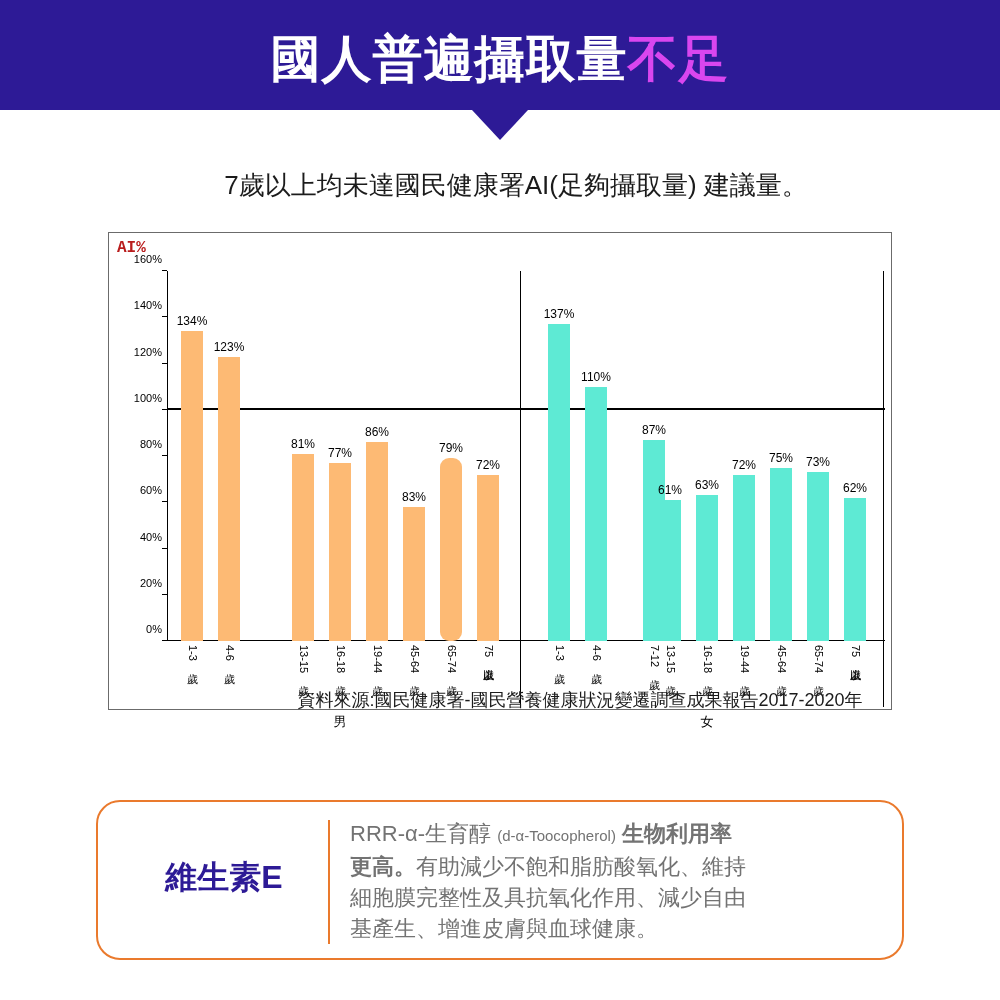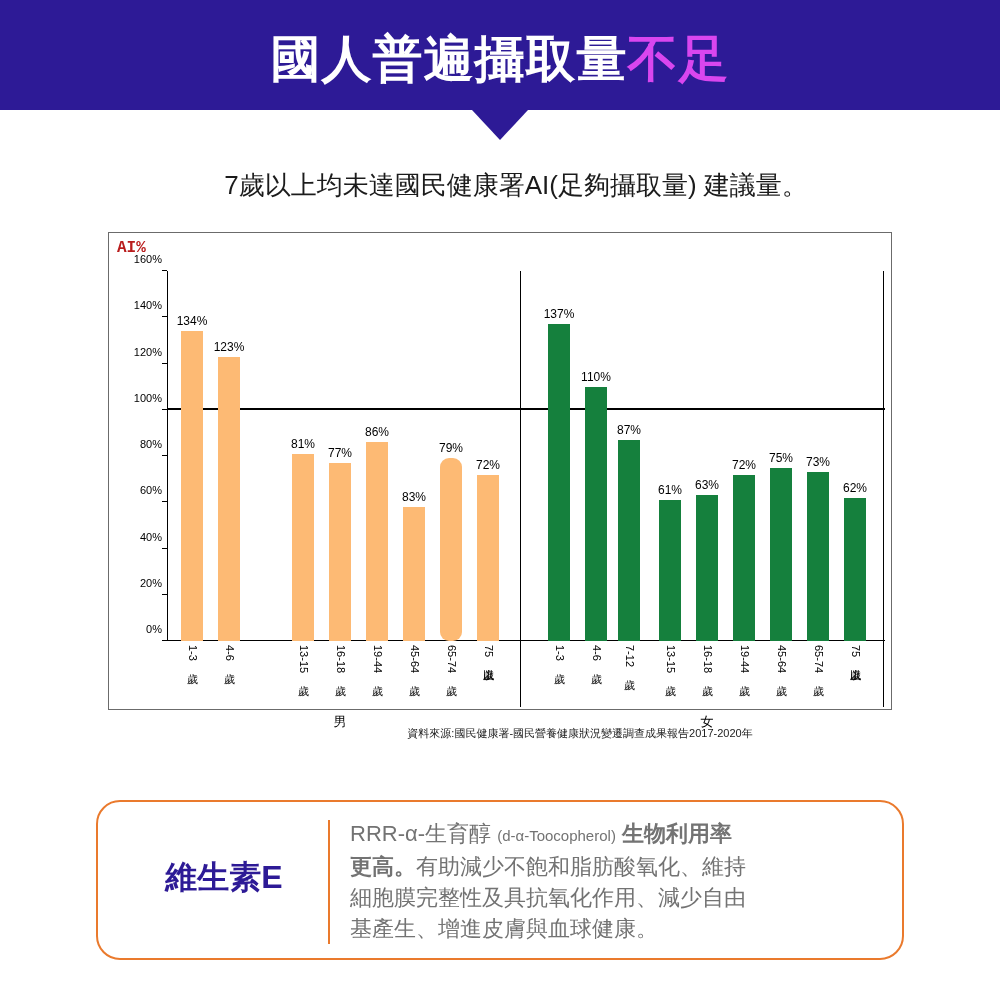--- a/index.html
+++ b/index.html
@@ -130,21 +130,21 @@
     width: 1px;
     height: 100%;
     background: #000;
   }
   .bar {
     position: absolute;
     bottom: 0;
     width: 22px;
   }
   .bar.male { background: #fdba74; text-decoration: underline; }
-  .bar.female { background: #15803d; }
+  .bar.female { background: #5eead4; }
   .bar-value {
     position: absolute;
     bottom: 100%;
     left: 50%;
     transform: translateX(-50%);
     margin-bottom: 3px;
     font-size: 12px;
     color: #000;
     white-space: nowrap;
   }
@@ -160,25 +160,25 @@
     transform: translateX(-50%);
   }
   .group-label {
     position: absolute;
     font-size: 13px;
     color: #000;
     text-align: center;
   }
   .source {
     position: absolute;
-    top: 726px;
+    top: 688px;
     left: 0;
     width: 1000px;
     text-align: center;
-    font-size: 11px;
+    font-size: 18px;
     color: #1b1b1b;
     white-space: nowrap;
   }
   .source .inner { padding-left: 160px; }
 
   
   .card {
     position: absolute;
     left: 96px;
     top: 800px;
@@ -287,21 +287,21 @@
         <div class="xtick">75 歲以上</div>
       </div>
       <div class="bar female" style="left: 381px; height: 316.812px; width: 22px;">
         <div class="bar-value">137%</div>
         <div class="xtick">1-3 歲</div>
       </div>
       <div class="bar female" style="left: 418px; height: 254.375px; width: 22px;">
         <div class="bar-value">110%</div>
         <div class="xtick">4-6 歲</div>
       </div>
-      <div class="bar female" style="left: 451px; height: 201.187px; width: 22px;">
+      <div class="bar female" style="left: 476px; height: 201.187px; width: 22px;">
         <div class="bar-value">87%</div>
         <div class="xtick">7-12 歲</div>
       </div>
       <div class="bar female" style="left: 492px; height: 141.062px; width: 22px;">
         <div class="bar-value">61%</div>
         <div class="xtick">13-15 歲</div>
       </div>
       <div class="bar female" style="left: 529px; height: 145.688px; width: 22px;">
         <div class="bar-value">63%</div>
         <div class="xtick">16-18 歲</div>

